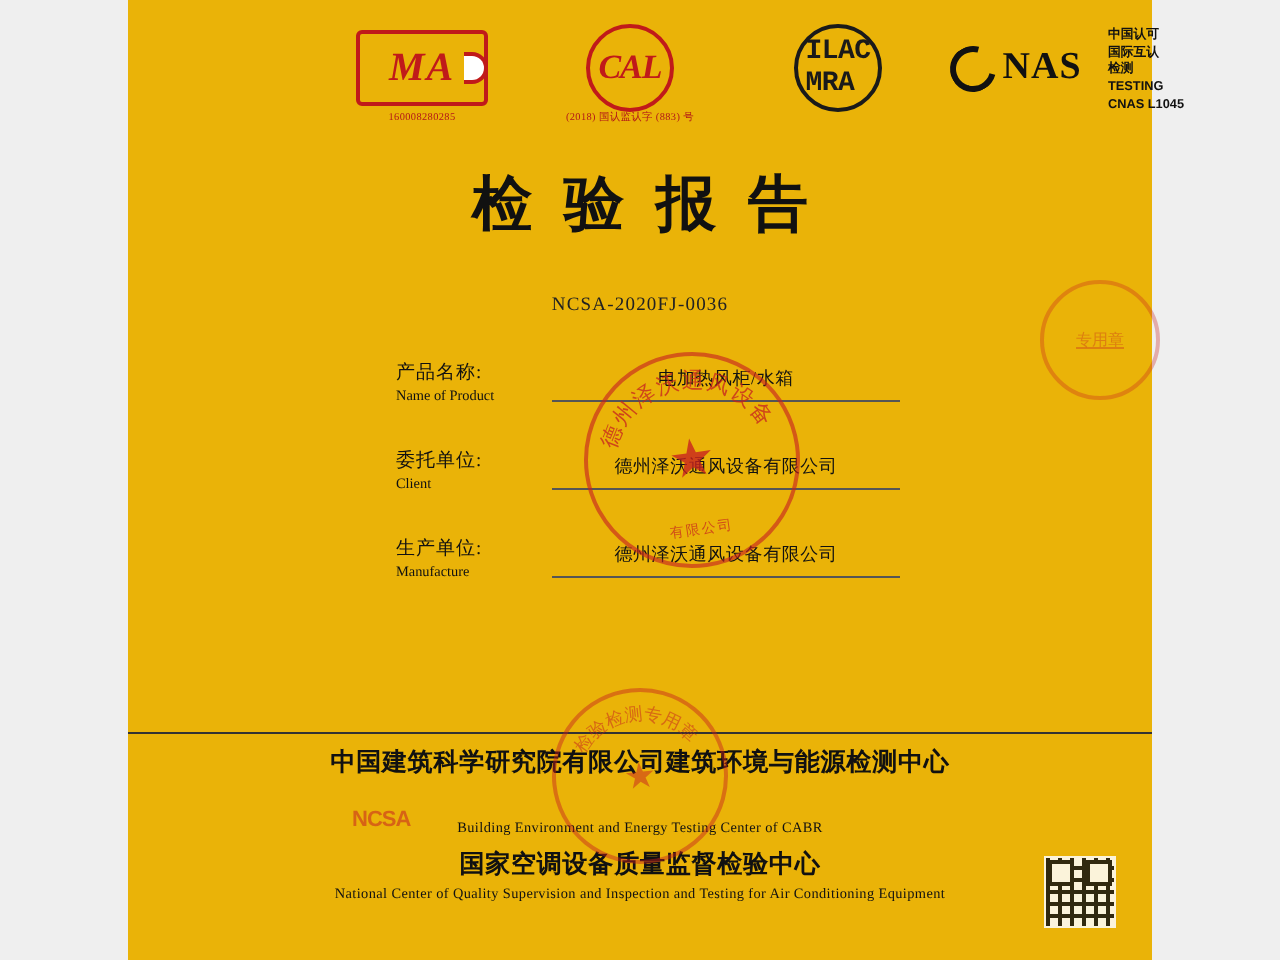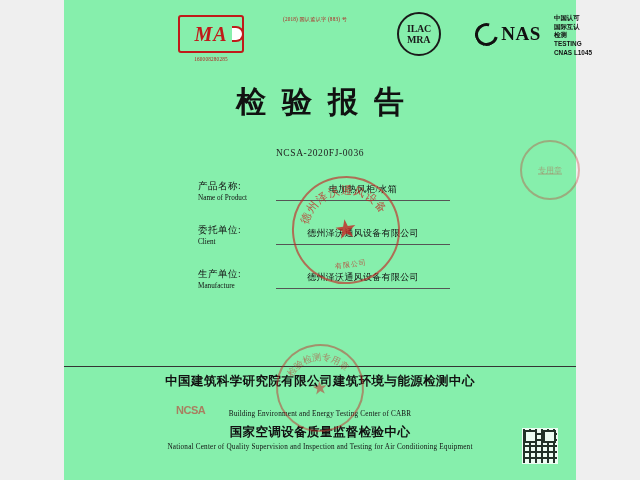--- a/index.html
+++ b/index.html
@@ -30,21 +30,21 @@
   }
   .side-strip.left { left: 0; }
   .side-strip.right { right: 0; }
 
   .sheet {
     position: absolute;
     left: 64px;
     top: 0;
     width: 512px;
     height: 480px;
-    background: #86efac;
+    background: #eab308;
   }
 
   
   .cert-row {
     position: absolute;
     left: 104px;
     top: 14px;
     width: 440px;
     height: 62px;
     display: flex;
@@ -121,25 +121,26 @@
   }
 
   
   .ilac-mark {
     width: 40px;
     height: 40px;
     border-radius: 50%;
     border: 2.4px solid #1a1a1a;
     color: #1a1a1a;
     font-weight: bold;
-    font-size: 10px;
+    font-size: 14px;
     display: flex;
     align-items: center;
     justify-content: center;
     letter-spacing: -0.3px;
+    font-family: Liberation Mono, monospace;
   }
 
   
   .cnas-mark {
     color: #111;
     font-weight: bold;
     font-size: 19px;
     letter-spacing: 0.5px;
     display: flex;
     align-items: center;
@@ -428,20 +429,23 @@
     <div class="cert-row">
 
       <div class="cert-item">
         <div class="cert-mark">
           <div class="ma-mark">MA</div>
         </div>
         <div class="cert-caption">160008280285</div>
       </div>
 
       <div class="cert-item">
+        <div class="cert-mark">
+          <div class="cal-mark">CAL</div>
+        </div>
         <div class="cert-caption">(2018) 国认监认字 (883) 号</div>
       </div>
 
       <div class="cert-item">
         <div class="cert-mark">
           <div class="ilac-mark">ILAC<br>MRA</div>
         </div>
         <div class="cert-caption"></div>
       </div>
 

